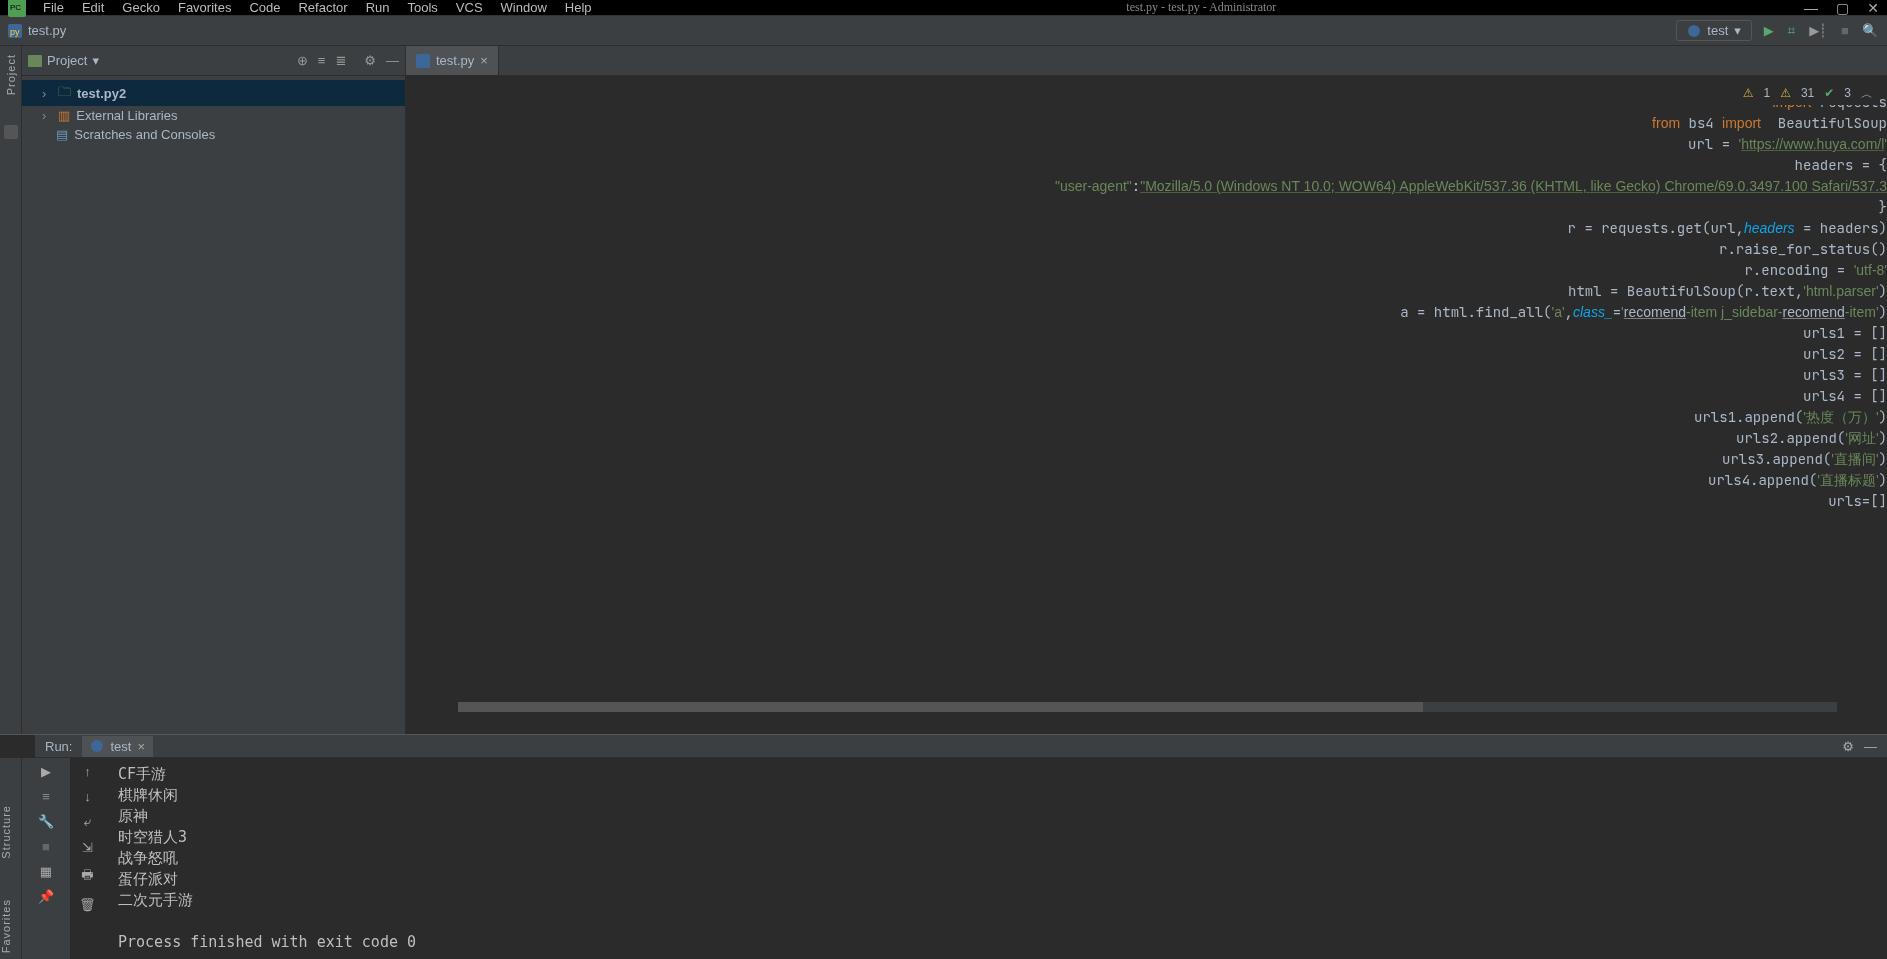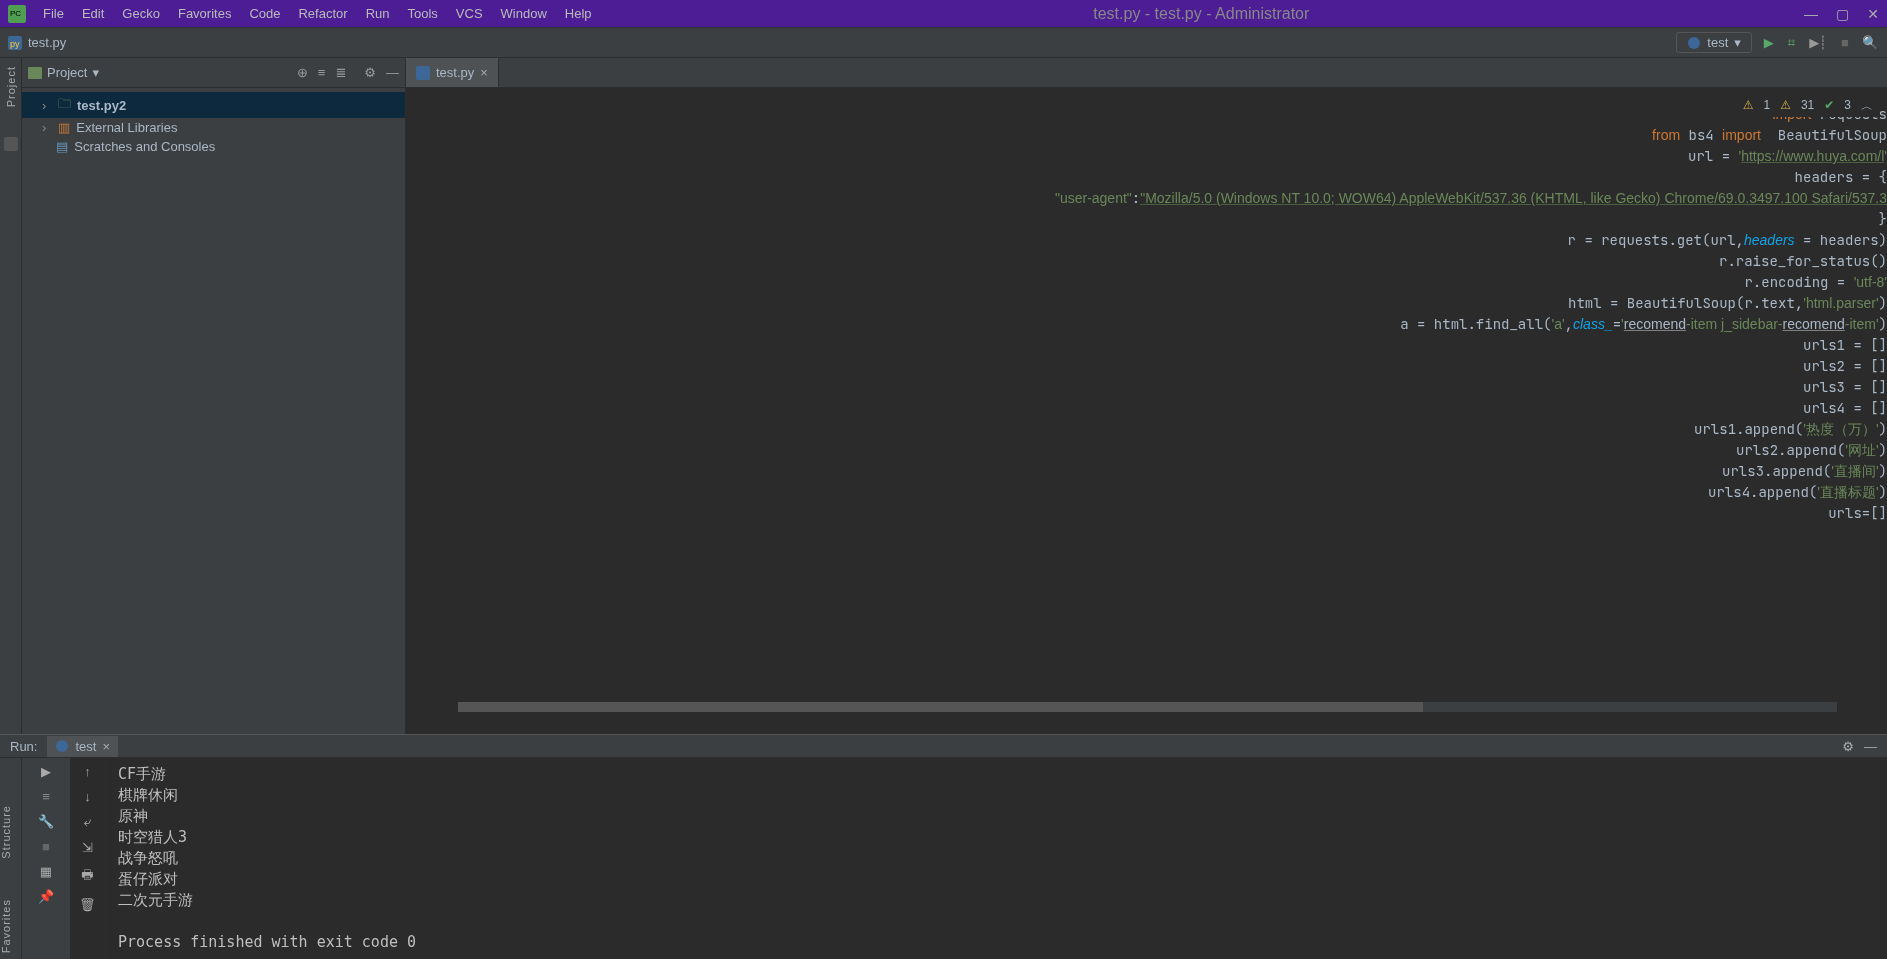--- a/index.html
+++ b/index.html
@@ -1,22 +1,22 @@
 <!DOCTYPE html>
 <html><head>
 <meta charset="utf-8">
 <style>
 * { margin:0; padding:0; box-sizing:border-box; font-family:'Segoe UI',Arial,sans-serif; }
 body { background:#2b2b2b; color:#a9b7c6; font-size:13px; width:1887px; height:959px; overflow:hidden; display:flex; flex-direction:column; }
-.titlebar { height:28px; background:#4c1d95; display:flex; align-items:center; padding:0 8px; border-bottom:1px solid #323232; }
+.titlebar { height:16px; background:#000000; display:flex; align-items:center; padding:0 8px; border-bottom:1px solid #323232; }
 .titlebar .app-icon { width:18px; height:18px; background:#4f9e51; border-radius:2px; margin-right:10px; position:relative; }
 .titlebar .app-icon::after { content:"PC"; font-size:8px; color:#000; position:absolute; top:4px; left:2px; }
 .menu { display:flex; gap:4px; }
 .menu-item { padding:2px 7px; color:#bbb; cursor:pointer; }
-.title-center { flex:1; text-align:center; color:#888; font-size:16px; }
+.title-center { flex:1; text-align:center; color:#888; font-size:12px;font-family:Liberation Serif, serif; }
 .win-controls { display:flex; gap:18px; color:#aaa; font-size:14px; margin-left:auto; }
 .navbar { height:30px; background:#3c3f41; display:flex; align-items:center; padding:0 8px; border-bottom:1px solid #2d2d2d;text-align:right; }
 .navbar .file-icon { width:14px; height:14px; margin-right:6px; }
 .navbar .spacer { flex:1; }
 .run-config { display:flex; align-items:center; gap:6px; border:1px solid #555; border-radius:3px; padding:2px 10px; margin-right:12px; }
 .tool-icons { display:flex; gap:14px; align-items:center; color:#999; }
 .play-icon { color:#59a869; }
 .bug-icon { color:#59a869; }
 .mainrow { flex:1; display:flex; min-height:0; }
 .left-gutter { width:22px; background:#3c3f41; border-right:1px solid #2d2d2d; display:flex; flex-direction:column; align-items:center; padding-top:8px; gap:30px; }
@@ -45,21 +45,21 @@
 .param { color:#0ea5e9; font-style:italic; }
 .link { color:#6a8759; text-decoration:underline; text-decoration-color:#4a6040; }
 .uline { text-decoration:underline; text-decoration-color:#808080; }
 .inspect { position:absolute; top:8px; right:8px; display:flex; gap:10px; background:#2b2b2b; padding:2px 6px; font-size:12px; }
 .warn-ico { color:#e2b74d; }
 .check-ico { color:#59a869; }
 .breadcrumb { height:22px; padding:2px 12px; color:#888; font-size:12px; border-top:1px solid #323232; }
 .scrollbar-h { position:absolute; bottom:22px; left:52px; right:50px; height:10px; background:#3c3f41; }
 .scrollbar-h .thumb { position:absolute; left:0; width:70%; height:100%; background:#555; }
 .bottom-panel { height:225px; background:#2b2b2b; border-top:1px solid #555; display:flex; flex-direction:column; }
-.bp-head { height:28px; background:#3c3f41; display:flex; align-items:center; padding:0 10px; border-bottom:1px solid #2d2d2d; }
+.bp-head { height:28px; background:#3c3f41; display:flex; align-items:center; padding:0 10px; border-bottom:1px solid #2d2d2d;margin-left:35px; }
 .bp-tab { display:flex; align-items:center; gap:6px; padding:3px 8px; background:#4e5254; margin-left:10px; }
 .bp-head .spacer { flex:1; }
 .bp-body { flex:1; display:flex; }
 .bp-toolbar { width:48px; background:#3c3f41; display:flex; flex-direction:column; align-items:center; padding-top:6px; gap:10px; }
 .bp-toolbar .tb { color:#aaa; cursor:pointer; width:24px; text-align:center; }
 .bp-toolbar2 { width:36px; display:flex; flex-direction:column; align-items:center; padding-top:6px; gap:10px; border-right:1px solid #2d2d2d; }
 .console { flex:1; padding:6px 12px; font-family:Consolas,monospace; font-size:15px; line-height:21px; white-space:pre; color:#bfbfbf; }
 .left-strip { width:22px; background:#3c3f41; display:flex; flex-direction:column-reverse; justify-content:flex-start; padding-bottom:6px; gap:40px; border-right:1px solid #2d2d2d; }
 svg { display:inline-block; vertical-align:middle; }
 </style>

